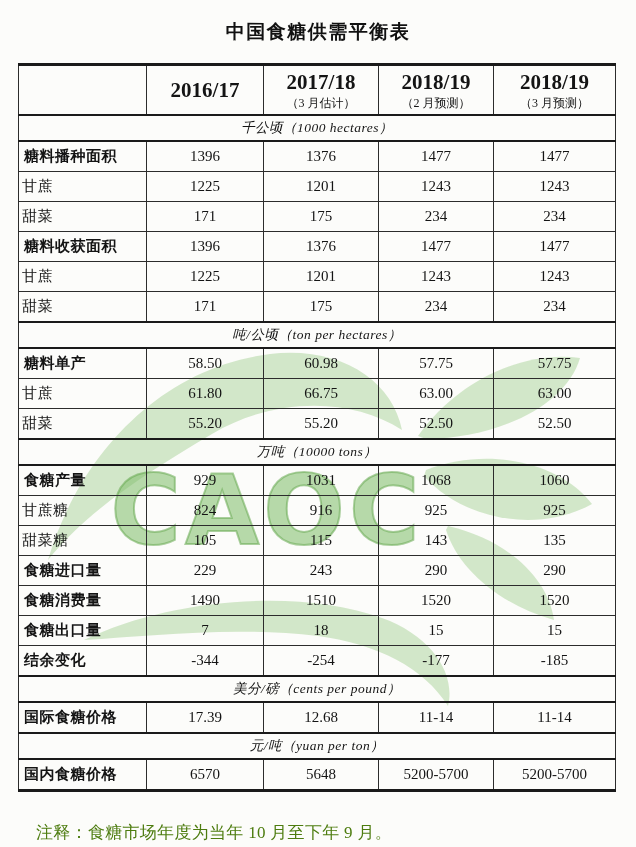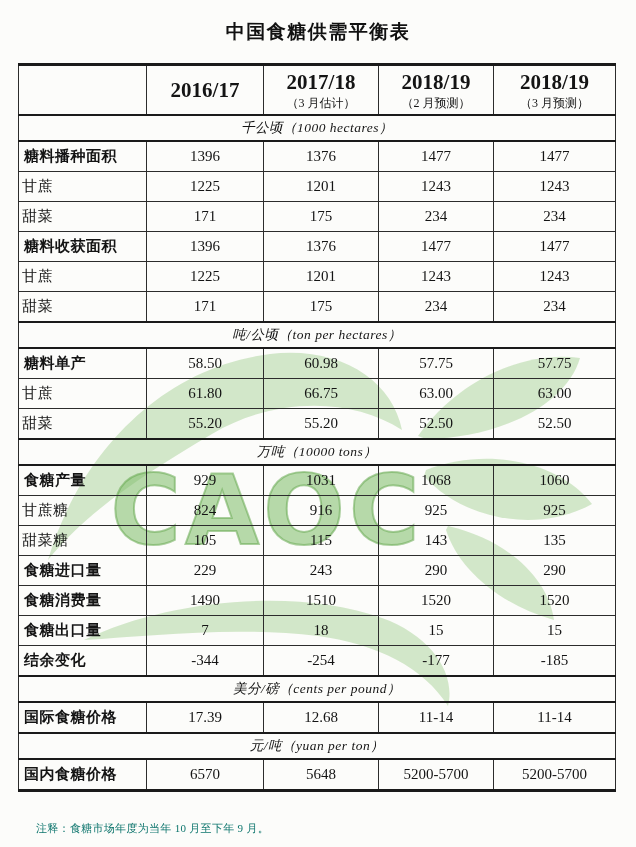--- a/index.html
+++ b/index.html
@@ -44,21 +44,21 @@
     height:24px;border-left:none;border-right:none;
     border-top:2.5px solid #1a1a1a;border-bottom:2.5px solid #1a1a1a;
     text-align:center;font-style:italic;font-size:13.5px;letter-spacing:0.5px;
   }
   tr.data-row td{height:29px;font-size:15px;}
   td.lbl{text-align:left;padding-left:5px;font-weight:700;font-size:15px;letter-spacing:0.5px;}
   td.sublbl{text-align:left;font-weight:400;font-size:14.5px;letter-spacing:0.5px;}
   td.num{text-align:center;font-size:15px;}
   .note{
     position:absolute;left:36px;top:821px;width:560px;z-index:1;
-    font-size:11px;color:#0f766e;letter-spacing:0.3px;
+    font-size:17px;color:#4d7c0f;letter-spacing:0.3px;
   }
 </style>
 </head>
 <body>
 
 <div class="page">
 
   <h1 class="title">中国食糖供需平衡表</h1>
 
   <svg class="watermark" viewBox="0 0 580 372" xmlns="http://www.w3.org/2000/svg" aria-hidden="true">

